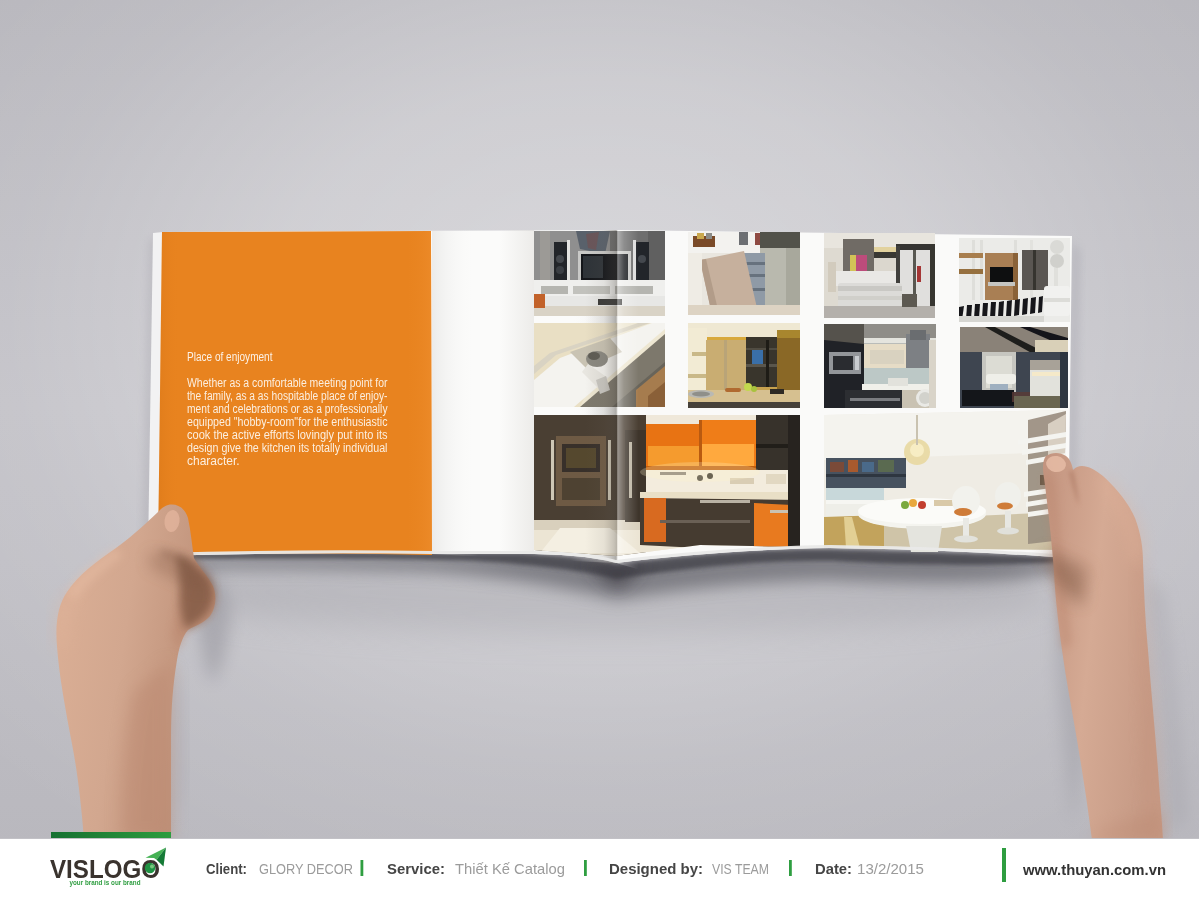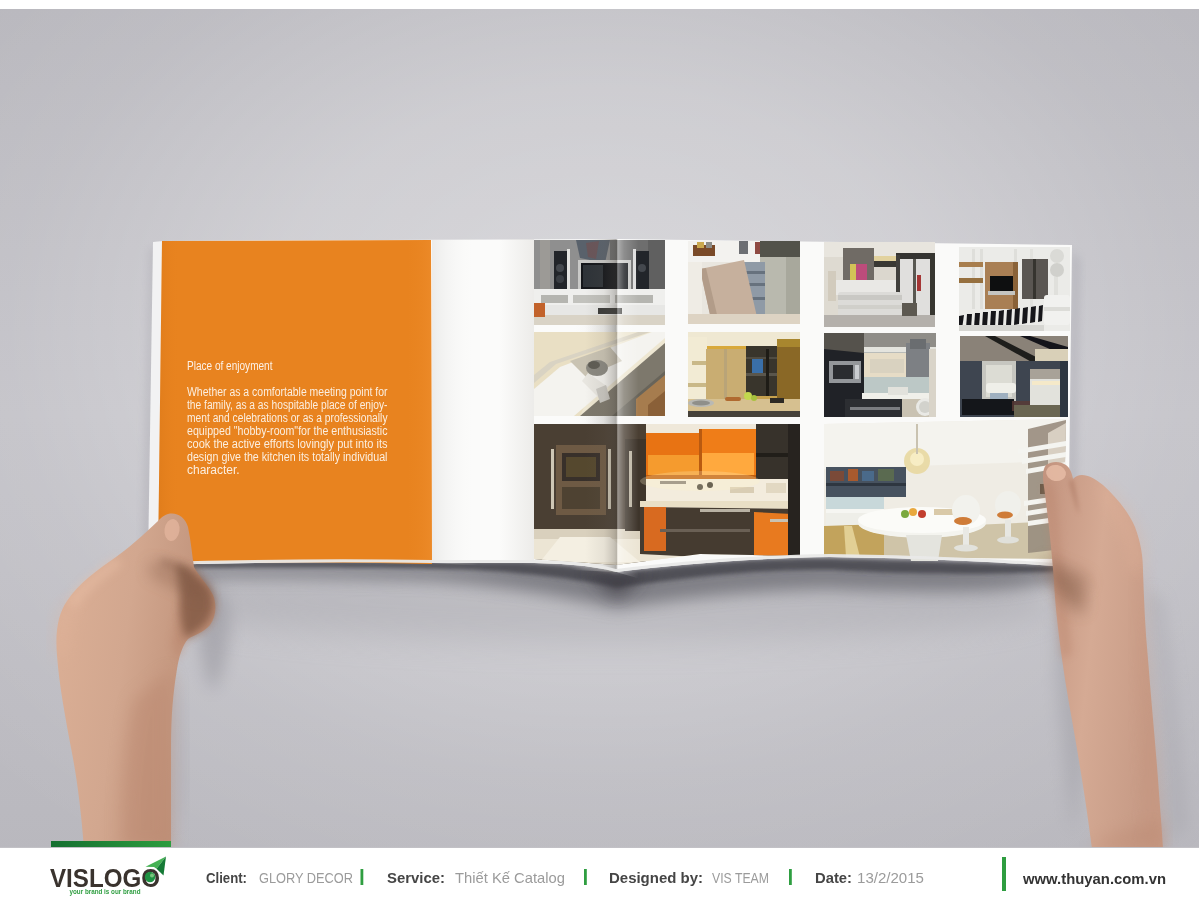--- a/index.html
+++ b/index.html
@@ -1,17 +1,17 @@
 <!DOCTYPE html>
 <html><head>
 <meta charset="utf-8">
 <style>
   html,body{margin:0;padding:0;}
   body{width:1199px;height:900px;overflow:hidden;font-family:"Liberation Sans",sans-serif;}
-  .stage{position:relative;width:1199px;height:716px;background:linear-gradient(175deg,#d8d7dc 0%,#d4d3d8 40%,#cac9ce 72%,#c7c6cb 88%,#cbcacf 100%);margin-top:9px;}
+  .stage{position:relative;width:1199px;height:716px;background:linear-gradient(175deg,#d8d7dc 0%,#d4d3d8 40%,#cac9ce 72%,#c7c6cb 88%,#cbcacf 100%);}
   .scene{position:absolute;left:0;top:0;}
   .footer{position:absolute;left:0;top:838px;width:1199px;height:62px;background:#ffffff;border-top:1px solid #c2c1c6;}
   .greentab{position:absolute;left:51px;top:832px;width:120px;height:6px;background:linear-gradient(90deg,#167031,#2d9c3f);}
 </style>
 </head>
 <body>
 <div class="stage">
 
 <svg class="scene" width="1199" height="900" viewBox="0 0 1199 900">
   <defs>

